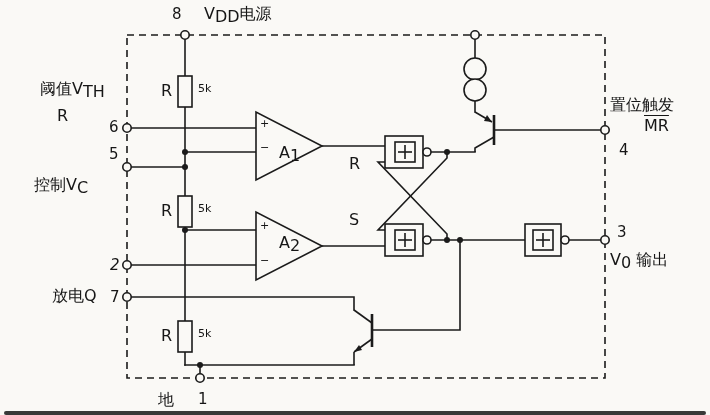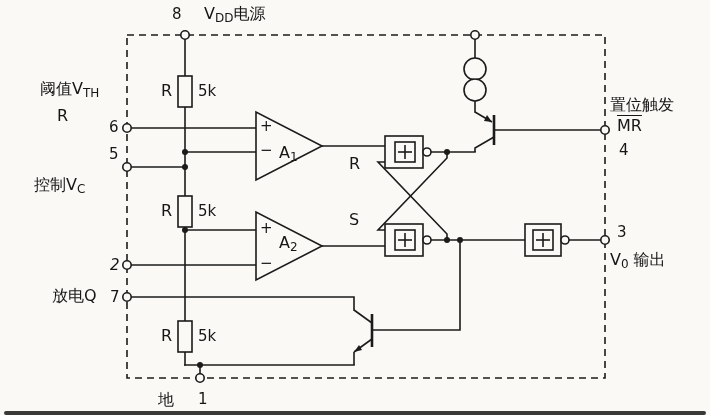--- a/index.html
+++ b/index.html
@@ -2,22 +2,22 @@
 <html><head>
 <meta charset="utf-8">
 <style>
   * { margin:0; padding:0; box-sizing:border-box; }
   html,body { width:710px; height:415px; }
   body { font-family:"DejaVu Sans","Liberation Sans",sans-serif; background:#f7f6f3; }
   .canvas { position:relative; width:710px; height:415px; background:#faf9f6; overflow:hidden; }
   .canvas > svg { position:absolute; left:0; top:0; }
   .lbl { position:absolute; color:#161616; font-size:16px; line-height:1.15; white-space:nowrap; }
   .num { font-size:15px; }
-  .sm  { font-size:15px;text-align:right; }
-  sub.s { font-size:12px; vertical-align:-3px; }
+  .sm  { font-size:11px;text-align:right; }
+  sub.s { font-size:16px; vertical-align:-3px; }
   .ovl { text-decoration:overline; }
   .it  { font-style:italic; }
   .gap { margin-left:5px;font-family:Liberation Serif, serif; }
   .scan-bar { position:absolute; left:4px; bottom:0; width:702px; height:4px; background:#242424; opacity:.9; border-radius:2px; }
 </style>
 </head>
 <body>
 
 <div class="canvas">
 
@@ -154,20 +154,20 @@
   <div class="lbl" style="left:279px;top:144px"><span>A</span><sub class="s">1</sub></div>
 
   <div class="lbl sm" style="left:260px;top:220px">+</div>
   <div class="lbl sm" style="left:260px;top:255px">−</div>
   <div class="lbl" style="left:279px;top:234px"><span>A</span><sub class="s">2</sub></div>
 
   <div class="lbl" style="left:349px;top:155px">R</div>
   <div class="lbl" style="left:349px;top:211px">S</div>
 
   <div class="lbl" style="left:610px;top:96px">置位触发</div>
-  <div class="lbl" style="left:617px;top:117px"><span class="ovl">MR</span></div>
+  <div class="lbl" style="left:644px;top:117px"><span class="ovl">MR</span></div>
   <div class="lbl num" style="left:619px;top:142px">4</div>
 
   <div class="lbl num" style="left:617px;top:224px">3</div>
   <div class="lbl" style="left:610px;top:251px"><span>V</span><sub class="s">0</sub><span class="gap">输出</span></div>
 
   <div class="scan-bar"></div>
 </div>
 
 </body></html>

